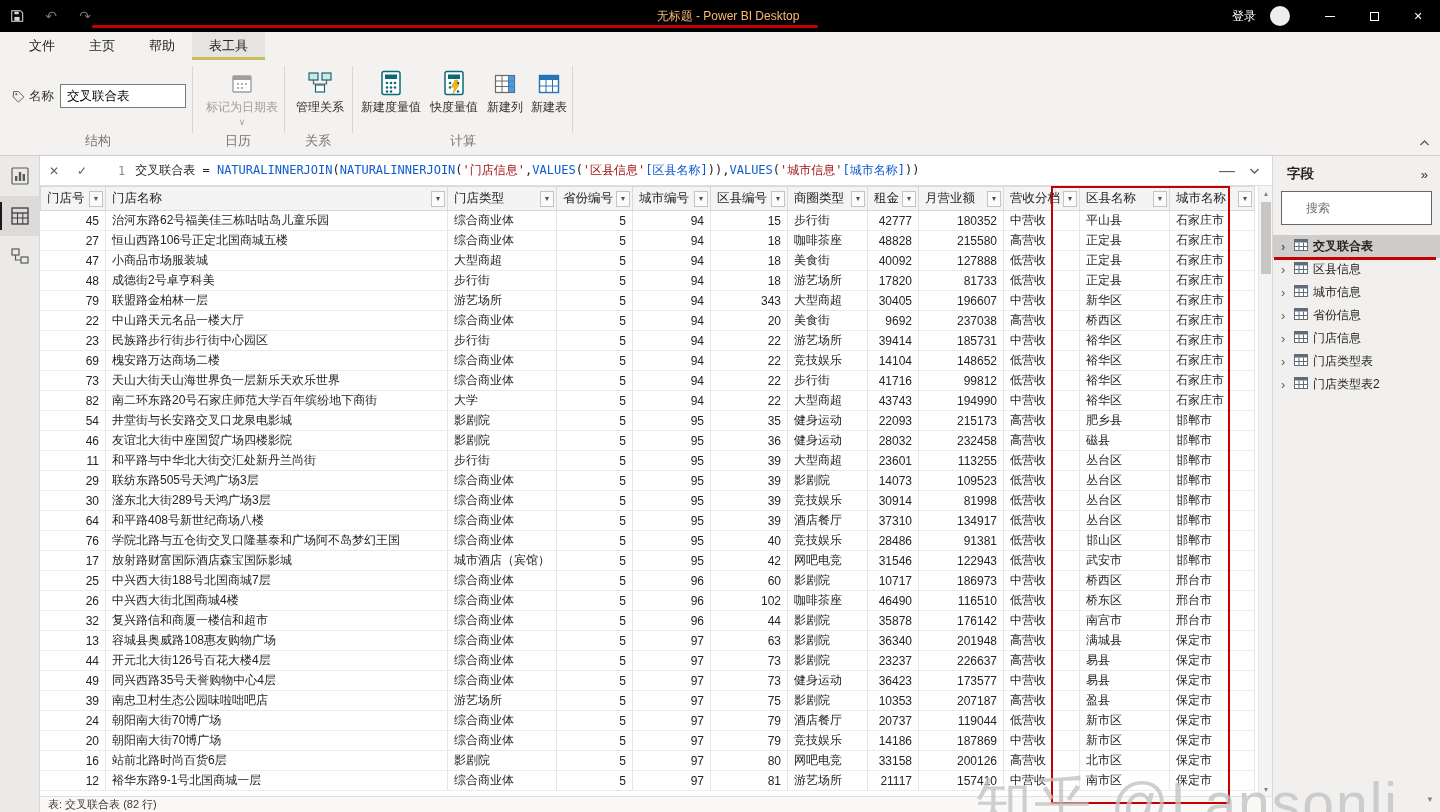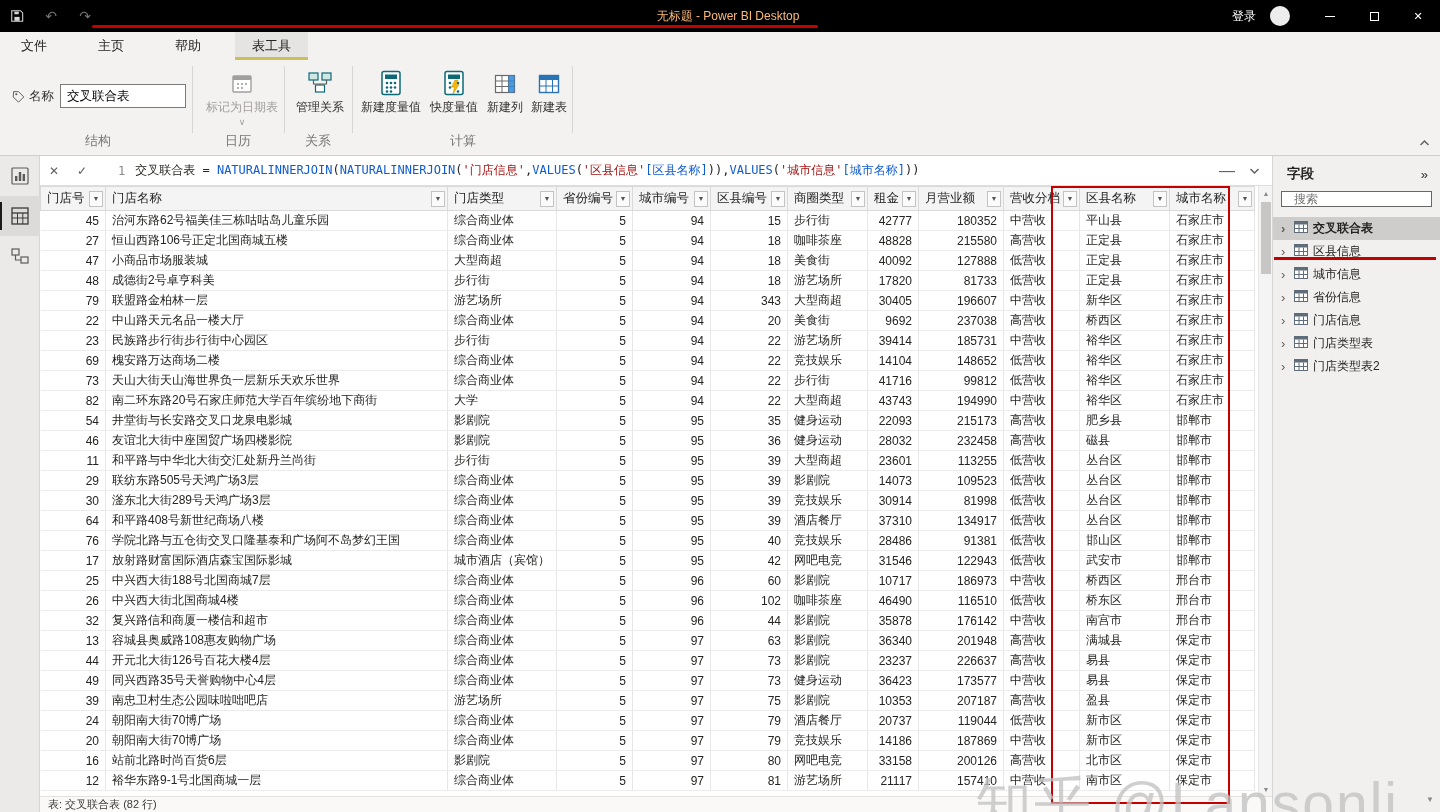--- a/index.html
+++ b/index.html
@@ -15,21 +15,21 @@
   #tb-title { position:absolute; left:16px; right:0; text-align:center; font-size:12px; color:#fdba74; pointer-events:none; }
   #tb-right { margin-left:auto; display:flex; align-items:center; height:32px; }
   #signin { font-size:12px; color:#fff; margin-right:14px; }
   #avatar { width:20px; height:20px; border-radius:50%; background:#ededed; margin-right:18px; }
   .win-btn { width:44px; height:32px; display:flex; align-items:center; justify-content:center; color:#fff; font-size:11px; }
   .min-bar { width:10px; height:1px; background:#fff; }
   .max-box { width:9px; height:9px; border:1px solid #fff; }
 
   
   #ribbon-tabs { position:absolute; left:0; top:32px; width:1440px; height:28px; background:#f3f2f1;
-                 display:flex; align-items:stretch; padding-left:4px;gap:17px; }
+                 display:flex; align-items:stretch; padding-left:12px; }
   .tab { padding:0 17px; line-height:28px; font-size:13px; color:#252423; }
   .tab.active { background:#e6e4e2; box-shadow:inset 0 -3px 0 #c9c05a; }
 
   
   #ribbon-body { position:absolute; left:0; top:60px; width:1440px; height:96px; background:#f3f2f1;
                  border-bottom:1px solid #d0cece; }
   .grp-sep { position:absolute; top:6px; bottom:22px; width:1px; background:#d8d6d4; }
   .grp-label { position:absolute; bottom:5px; font-size:13px; color:#797775; text-align:center; }
   #name-row { position:absolute; left:12px; top:24px; display:flex; align-items:center; gap:6px; }
   #name-label { font-size:12.5px; color:#323130; display:flex; align-items:center; gap:4px; }
@@ -83,22 +83,22 @@
   #statusbar { position:absolute; left:40px; top:796px; width:1232px; height:16px; background:#faf9f8;
                border-top:1px solid #e3e1df; font-size:11px; color:#3b3a39; padding-left:8px;
                display:flex; align-items:center; }
 
   
   #fields { position:absolute; left:1272px; top:156px; width:168px; height:656px; background:#f1f0ef;
             border-left:1px solid #d8d6d4; }
   #fields-head { display:flex; align-items:center; justify-content:space-between; padding:9px 12px 6px 14px; }
   #fields-title { font-size:13.5px; font-weight:bold; color:#252423; }
   #fields-collapse { color:#323130; font-size:13px; }
-  #fields-search { margin:2px 8px 10px 8px; height:16px; background:#fff; border:1px solid #69676
-5; border:1px solid #696765; display:flex; align-items:center; padding:0 6px; gap:6px; }
+  #fields-search { margin:2px 8px 10px 8px; height:34px; background:#fff; border:1px solid #69676
+5; border:1px solid #696765; display:flex; align-items:center; padding:0 18px; gap:6px; }
   #fields-search input { border:none; outline:none; flex:1; font-size:12px; font-family:inherit; background:transparent; color:#252423; }
   .fld-item { position:relative; height:23px; display:flex; align-items:center; gap:5px; padding-left:8px;
               font-size:12px; color:#252423; }
   .fld-item.selected { background:#cfcdcb; font-weight:bold; }
   .fld-chev { color:#605e5c; font-size:13px; width:8px; }
   #fld-underline { position:absolute; left:1274px; top:257px; width:162px; height:3px; background:#c40000; z-index:41; }
   #fields-downarrow { position:absolute; right:6px; bottom:8px; color:#8a8886; font-size:8px; }
 
   
   #col-box { position:absolute; left:1051px; top:186px; width:179px; height:618px;

